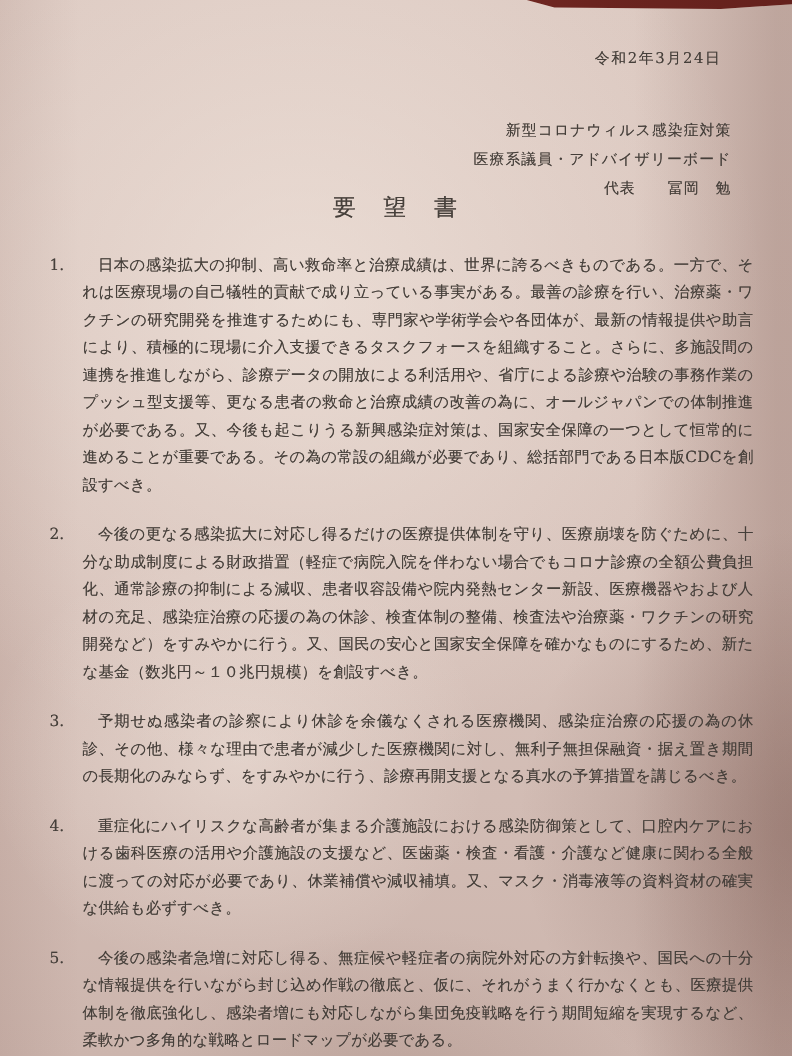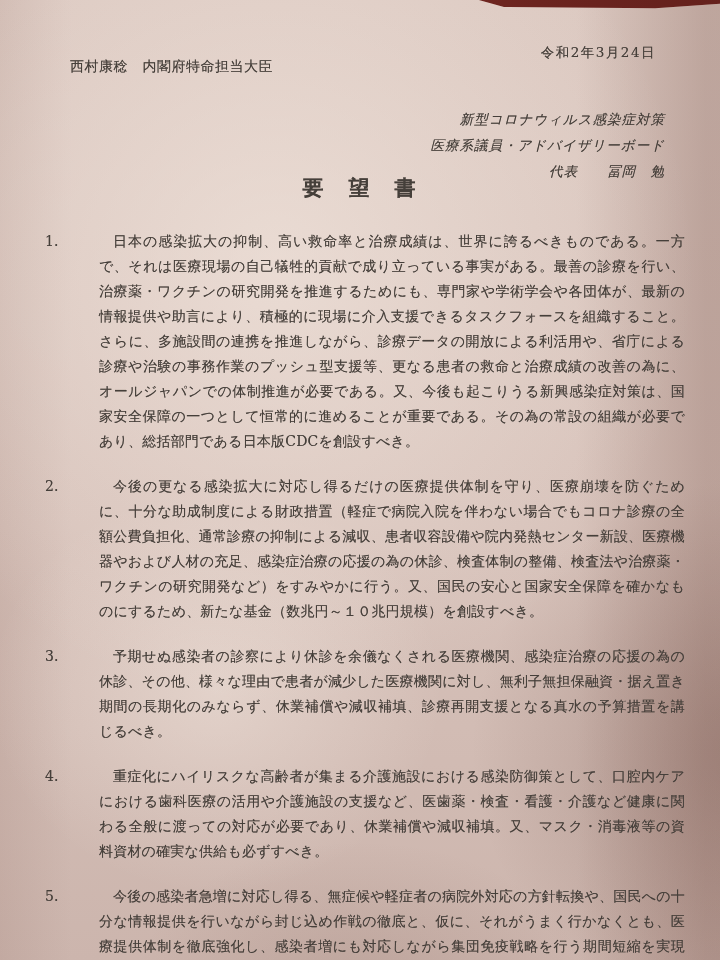--- a/index.html
+++ b/index.html
@@ -29,44 +29,43 @@
   .date-line {
     position: absolute; top: 44px; right: 64px;
     font-size: 13.5px; letter-spacing: 1.5px;
   }
   .addressee-line {
     position: absolute; top: 58px; left: 70px;
     font-size: 14px; letter-spacing: 0.5px;
   }
   .sender-block {
     position: absolute; top: 106px; right: 55px;
-    text-align: right; font-size: 13.5px; line-height: 26px; letter-spacing: 1px; font-style: italic;
+    text-align: right; font-size: 13.5px; line-height: 26px; letter-spacing: 1px;
   }
   .doc-title {
     position: absolute; top: 174px; left: 0; width: 100%;
     margin: 0; text-align: center;
-    font-size: 21px; font-weight: bold; letter-spacing: 2px;
+    font-size: 21px; font-weight: normal; letter-spacing: 2px;
   }
   .items {
     position: absolute; top: 229px; left: 45px; width: 640px;
     font-size: 14px; line-height: 25px;
   }
   .item { display: flex; margin-bottom: 20px; }
   .item:last-of-type { margin-bottom: 0; margin-top: 4px; }
   .item-number { flex: 0 0 30px; width: 30px; }
-  .item-text { flex: 1; text-align: justify; text-indent: 1em; letter-spacing: 0.2px; margin-left: 24px; }
+  .item-text { flex: 1; text-align: justify; text-indent: 1em; letter-spacing: 0.2px; }
 </style>
 </head>
 <body>
 
 <div class="paper">
 
   <div class="ink date-line">令和2年3月24日</div>
 
-  <div class="ink addressee-line">西村康稔　内閣府特命担当大臣</div>
 
   <div class="ink sender-block">
     <div>新型コロナウィルス感染症対策</div>
     <div>医療系議員・アドバイザリーボード</div>
     <div>代表　　冨岡　勉</div>
   </div>
 
   <h1 class="ink doc-title">要　望　書</h1>
 
   <div class="ink items">
@@ -76,21 +75,21 @@
       <div class="item-text">日本の感染拡大の抑制、高い救命率と治療成績は、世界に誇るべきものである。一方で、それは医療現場の自己犠牲的貢献で成り立っている事実がある。最善の診療を行い、治療薬・ワクチンの研究開発を推進するためにも、専門家や学術学会や各団体が、最新の情報提供や助言により、積極的に現場に介入支援できるタスクフォースを組織すること。さらに、多施設間の連携を推進しながら、診療データの開放による利活用や、省庁による診療や治験の事務作業のプッシュ型支援等、更なる患者の救命と治療成績の改善の為に、オールジャパンでの体制推進が必要である。又、今後も起こりうる新興感染症対策は、国家安全保障の一つとして恒常的に進めることが重要である。その為の常設の組織が必要であり、総括部門である日本版CDCを創設すべき。</div>
     </div>
 
     <div class="item">
       <div class="item-number">2.</div>
       <div class="item-text">今後の更なる感染拡大に対応し得るだけの医療提供体制を守り、医療崩壊を防ぐために、十分な助成制度による財政措置（軽症で病院入院を伴わない場合でもコロナ診療の全額公費負担化、通常診療の抑制による減収、患者収容設備や院内発熱センター新設、医療機器やおよび人材の充足、感染症治療の応援の為の休診、検査体制の整備、検査法や治療薬・ワクチンの研究開発など）をすみやかに行う。又、国民の安心と国家安全保障を確かなものにするため、新たな基金（数兆円～１０兆円規模）を創設すべき。</div>
     </div>
 
     <div class="item">
       <div class="item-number">3.</div>
-      <div class="item-text">予期せぬ感染者の診察により休診を余儀なくされる医療機関、感染症治療の応援の為の休診、その他、様々な理由で患者が減少した医療機関に対し、無利子無担保融資・据え置き期間の長期化のみならず、休業補償や減収補填、診療再開支援となる真水の予算措置を講じるべき。</div>
+      <div class="item-text">予期せぬ感染者の診察により休診を余儀なくされる医療機関、感染症治療の応援の為の休診、その他、様々な理由で患者が減少した医療機関に対し、無利子無担保融資・据え置き期間の長期化のみならず、をすみやかに行う、診療再開支援となる真水の予算措置を講じるべき。</div>
     </div>
 
     <div class="item">
       <div class="item-number">4.</div>
       <div class="item-text">重症化にハイリスクな高齢者が集まる介護施設における感染防御策として、口腔内ケアにおける歯科医療の活用や介護施設の支援など、医歯薬・検査・看護・介護など健康に関わる全般に渡っての対応が必要であり、休業補償や減収補填。又、マスク・消毒液等の資料資材の確実な供給も必ずすべき。</div>
     </div>
 
     <div class="item">
       <div class="item-number">5.</div>
       <div class="item-text">今後の感染者急増に対応し得る、無症候や軽症者の病院外対応の方針転換や、国民への十分な情報提供を行いながら封じ込め作戦の徹底と、仮に、それがうまく行かなくとも、医療提供体制を徹底強化し、感染者増にも対応しながら集団免疫戦略を行う期間短縮を実現するなど、柔軟かつ多角的な戦略とロードマップが必要である。</div>

